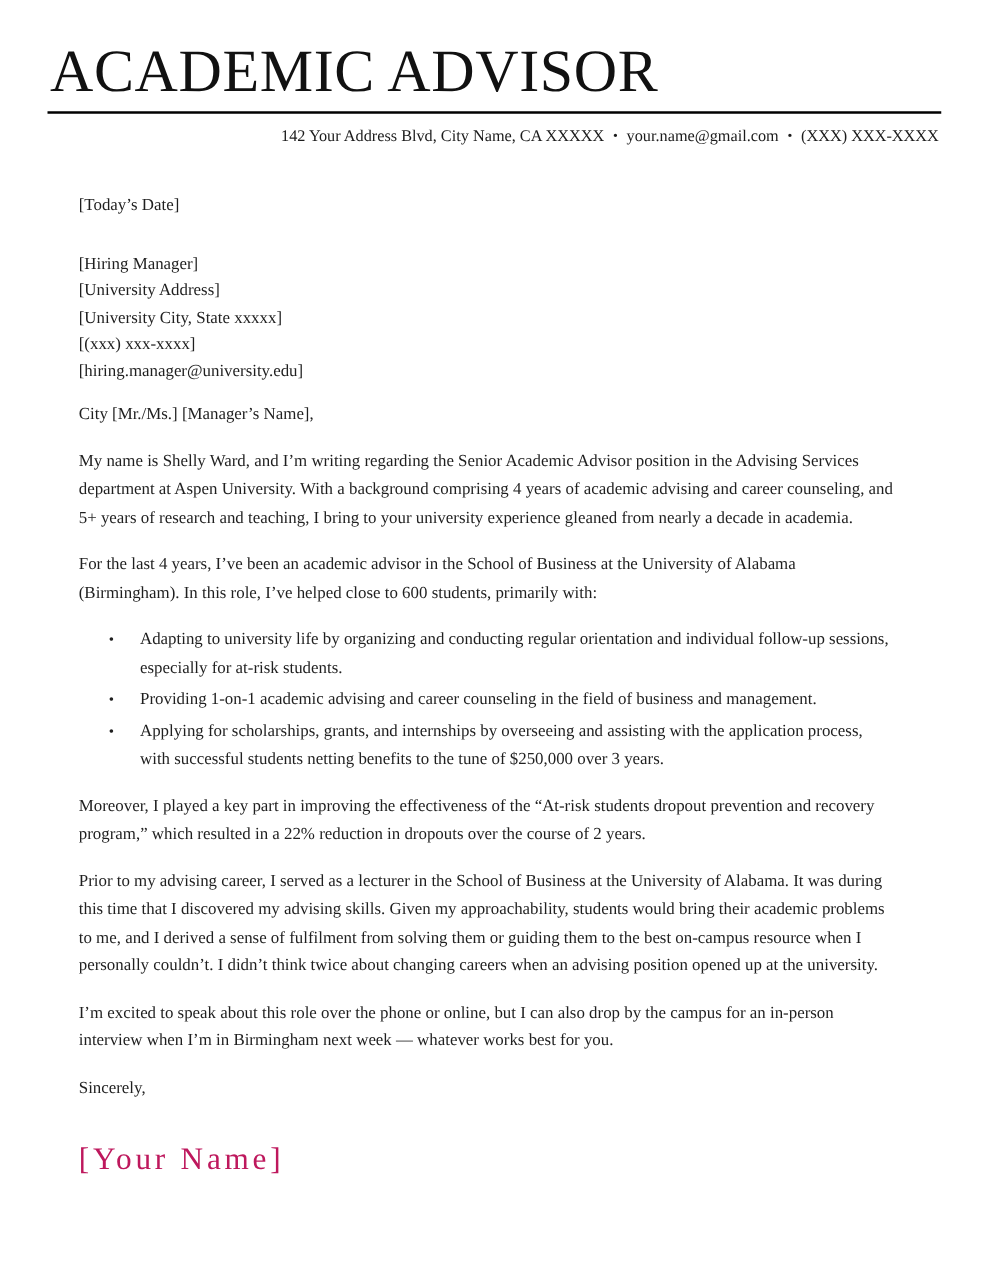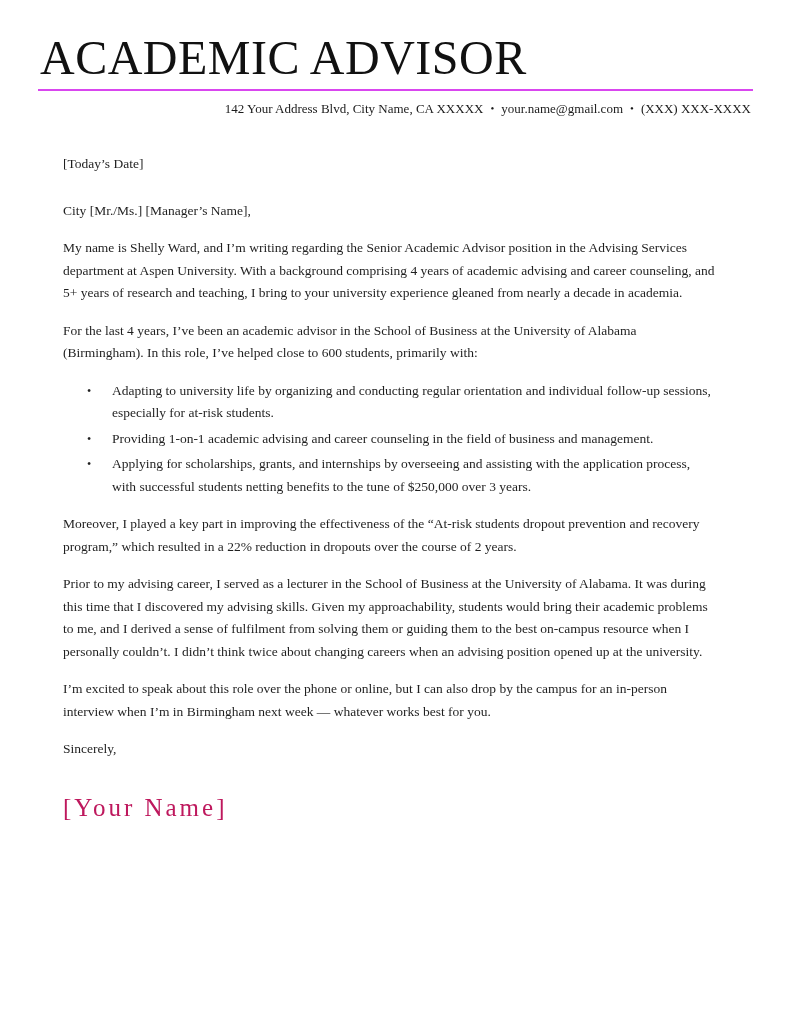--- a/index.html
+++ b/index.html
@@ -10,21 +10,21 @@
     background: #ffffff;
     font-family: "Liberation Serif", "DejaVu Serif", serif;
     color: #1f1f1f;
     overflow: hidden;
   }
   .page { width: 791px; height: 1024px; background: #fff; }
 
   
   .header {
     margin: 34px 38px 0 38px;
-    border-bottom: 2px solid #d946ef;
+    border-bottom: 2px solid #000000;
     padding: 0 0 7px 2px;
   }
   .doc-title {
     margin: 0;
     font-size: 48px;
     line-height: 1.0;
     font-weight: 400;
     color: #111111;
     letter-spacing: 0.5px;
     white-space: nowrap;
@@ -92,20 +92,27 @@
   </div>
 
   <div class="contact-line">
     <span>142 Your Address Blvd, City Name, CA XXXXX</span><span class="sep">•</span><span>your.name@gmail.com</span><span class="sep">•</span><span>(XXX) XXX-XXXX</span>
   </div>
 
   <div class="letter">
 
     <p class="date-line">[Today’s Date]</p>
 
+    <div class="recipient-block">
+      <div>[Hiring Manager]</div>
+      <div>[University Address]</div>
+      <div>[University City, State xxxxx]</div>
+      <div>[(xxx) xxx-xxxx]</div>
+      <div>[hiring.manager@university.edu]</div>
+    </div>
 
     <p class="salutation">City [Mr./Ms.] [Manager’s Name],</p>
 
     <p class="para">My name is Shelly Ward, and I’m writing regarding the Senior Academic Advisor position in the Advising Services department at Aspen University. With a background comprising 4 years of academic advising and career counseling, and 5+ years of research and teaching, I bring to your university experience gleaned from nearly a decade in academia.</p>
 
     <p class="para">For the last 4 years, I’ve been an academic advisor in the School of Business at the University of Alabama (Birmingham). In this role, I’ve helped close to 600 students, primarily with:</p>
 
     <ul class="highlights">
       <li>
         <span class="dot">•</span>

